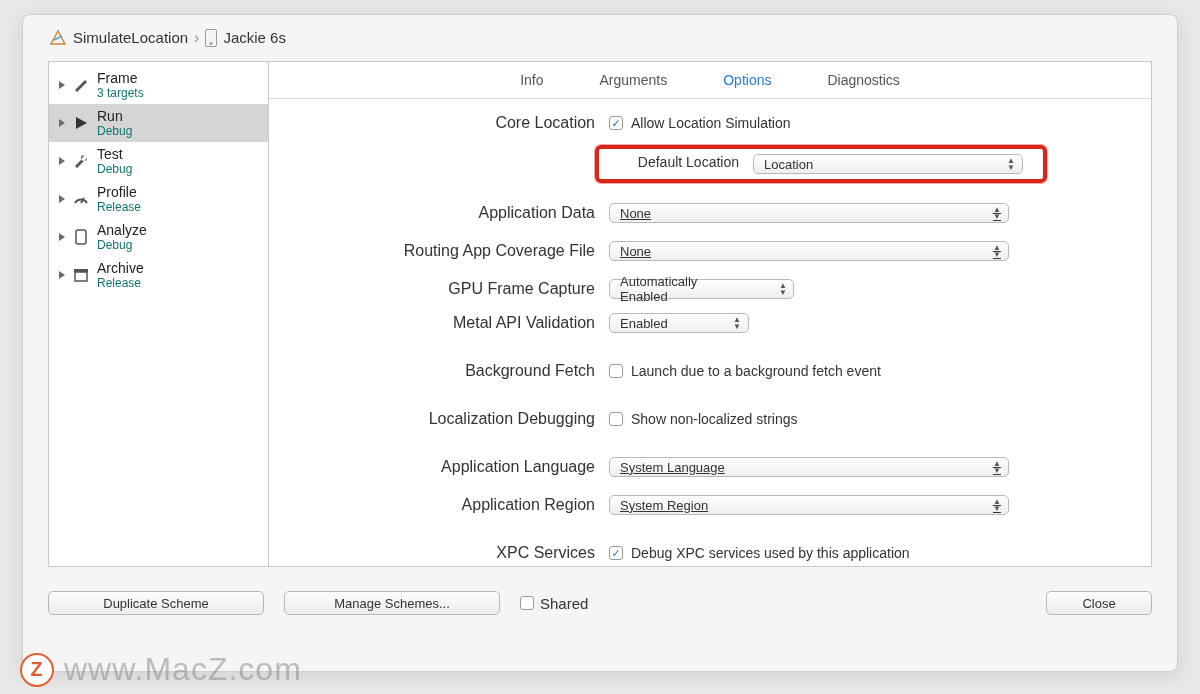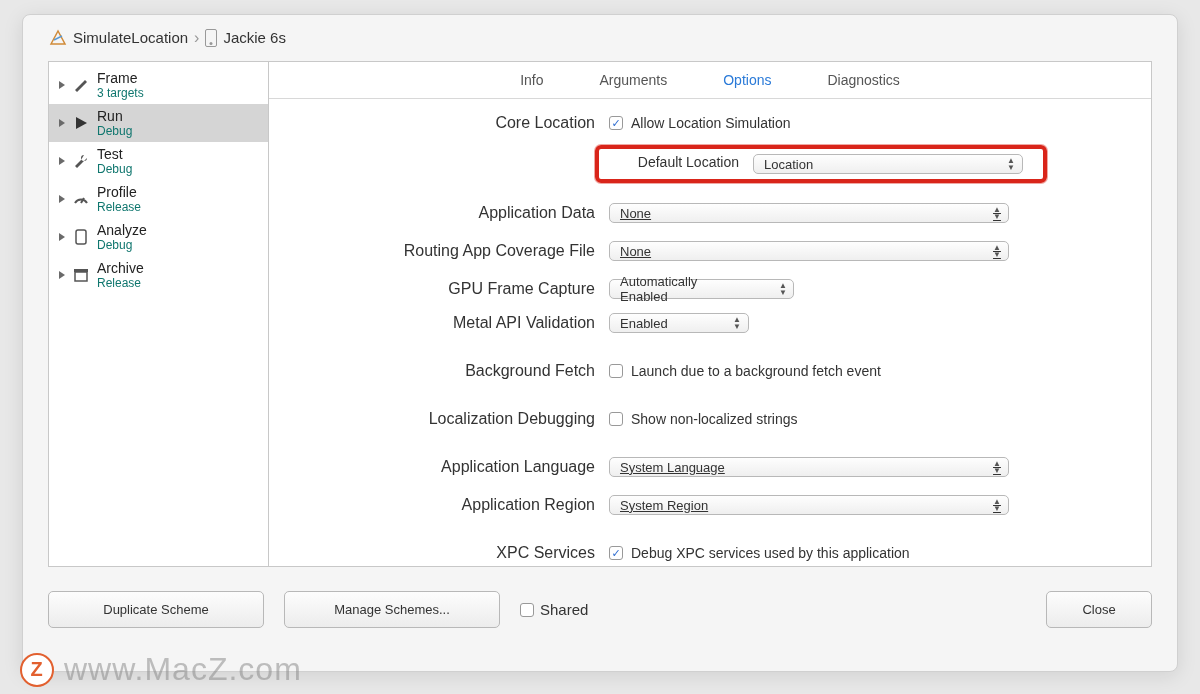--- a/index.html
+++ b/index.html
@@ -175,21 +175,21 @@
     .highlight-box .select { flex:1; width: 266px; }
 
     
     .footer {
       display:flex;
       align-items:center;
       padding: 24px 25px 0 25px;
       gap: 20px;
     }
     .btn {
-      height: 37px;
+      height: 24px;
       background: linear-gradient(#fdfdfd,#ececec);
       border: 1px solid #b8b8b8;
       border-radius: 5px;
       padding: 0 18px;
       font-size: 13px;
       display:inline-flex; align-items:center; justify-content:center;
     }
     .btn-wide { width: 216px; justify-content:center; }
     .shared-check { display:flex; align-items:center; gap:6px; font-size:15px; color:#333;}
     .spacer { flex:1; }

